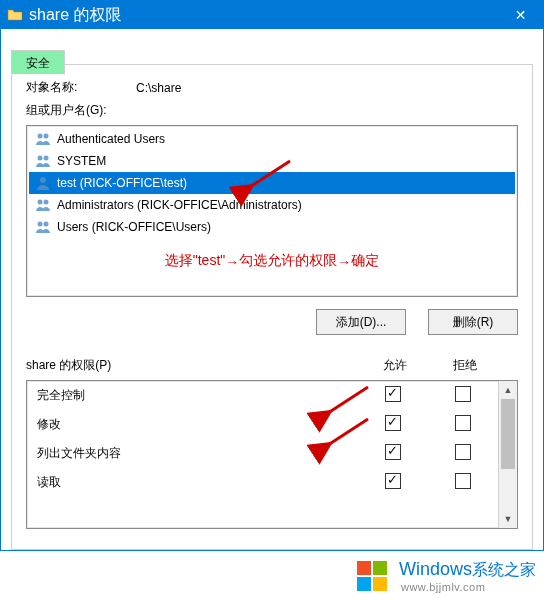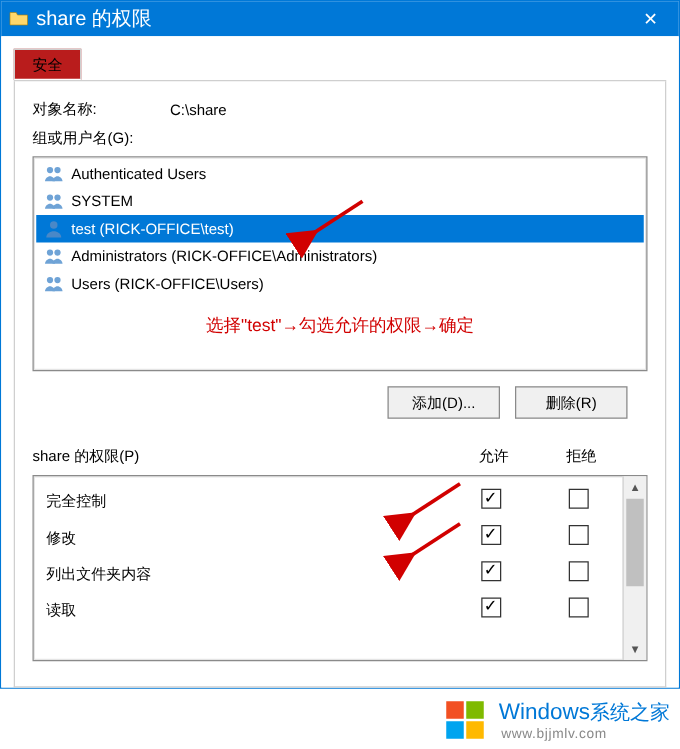--- a/index.html
+++ b/index.html
@@ -3,40 +3,40 @@
 <meta charset="utf-8">
 <style>
   html,body{margin:0;padding:0;font-family:"Microsoft YaHei","Segoe UI",sans-serif;font-size:12px;color:#000;background:#fff}
   .window{width:544px;border:1px solid #0078d7;box-sizing:border-box}
   .titlebar{background:#0078d7;color:#fff;height:28px;display:flex;align-items:center;padding:0 0 0 6px}
   .titlebar .folder-icon{width:16px;height:16px;margin-right:6px;display:inline-flex;align-items:center;justify-content:center}
   .titlebar .title{flex:1;font-size:16px}
   .titlebar .close{width:45px;height:28px;display:flex;align-items:center;justify-content:center;font-size:14px}
   .client{padding:10px 10px 0 10px;background:#fff}
   .tabs{position:relative;height:26px}
-  .tab{position:absolute;top:0;left:0;height:25px;padding:4px 14px 0;border:1px solid #cfcfcf;border-bottom:1px solid #fff;background:#b91c1c;font-size:12px;z-index:2;box-sizing:border-box}
+  .tab{position:absolute;top:11px;left:0;height:25px;padding:4px 14px 0;border:1px solid #cfcfcf;border-bottom:1px solid #fff;background:#86efac;font-size:12px;z-index:2;box-sizing:border-box}
   .tab-underline{position:absolute;left:0;right:0;bottom:0;height:1px;background:#cfcfcf;z-index:1}
   .tabpage{border:1px solid #cfcfcf;border-top:none;padding:14px 14px 20px;position:relative}
   .row{display:flex;align-items:center;}
   .row .label{width:110px}
   .section-label{margin:6px 0 6px 0}
   .listbox{border:1px solid #8a8a8a;box-shadow:inset 0 0 0 1px #e5e5e5;padding:2px 2px 8px;position:relative;min-height:160px}
   .listitem{display:flex;align-items:center;height:22px;padding:0 6px}
   .listitem.selected{background:#0078d7;color:#fff}
   .usericon{width:16px;height:16px;margin-right:6px;display:inline-flex;align-items:center;justify-content:center}
   .note{color:#d10000;text-align:center;margin:14px 0 2px;font-size:14px}
-  .buttons-row{display:flex;justify-content:flex-end;gap:12px;margin:12px 16px 22px}
+  .buttons-row{display:flex;justify-content:flex-end;gap:22px;margin:12px 0 22px}
   .btn{min-width:90px;height:26px;border:1px solid #8a8a8a;background:#f0f0f0;font-family:inherit;font-size:12px;cursor:pointer}
   .perm-header{display:flex;align-items:center;margin-bottom:6px}
   .perm-header .ph-name{flex:1}
   .perm-header .ph-col{width:70px;text-align:center}
   .perm-header .ph-scroll{width:18px}
   .permbox{border:1px solid #8a8a8a;box-shadow:inset 0 0 0 1px #e5e5e5;height:147px;display:flex;position:relative}
   .permlist{flex:1;overflow:hidden}
-  .permrow{display:flex;align-items:flex-end;height:29px;padding-left:10px}
+  .permrow{display:flex;align-items:center;height:29px;padding-left:10px}
   .permrow .pname{flex:1}
   .permrow .pcol{width:70px;text-align:center}
   .chk{width:14px;height:14px;border:1px solid #333;display:inline-block;position:relative;background:#fff;cursor:pointer}
   .chk.checked::after{content:"✓";position:absolute;top:-2px;left:1px;font-size:13px;color:#000}
   .scrollbar{width:18px;background:#f0f0f0;border-left:1px solid #cfcfcf;display:flex;flex-direction:column}
   .sb-btn{height:18px;display:flex;align-items:center;justify-content:center;color:#555;font-size:9px}
   .sb-track{flex:1;position:relative}
   .sb-thumb{position:absolute;top:0;left:2px;right:2px;height:70px;background:#c0c0c0}
   
   .arrow{position:absolute;pointer-events:none}

